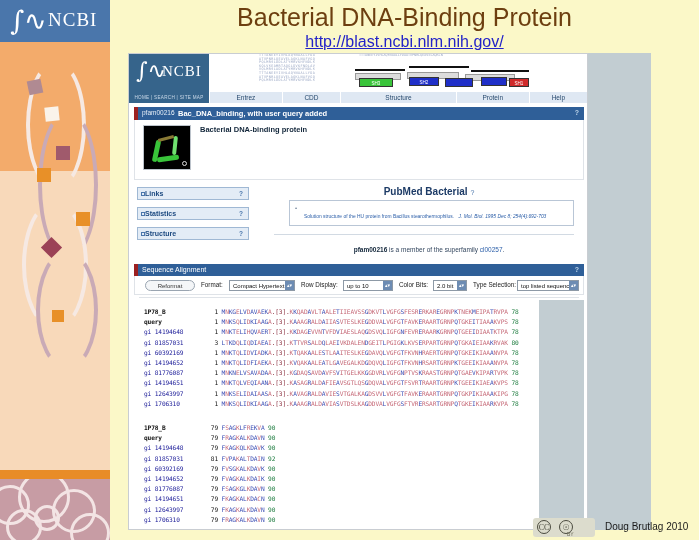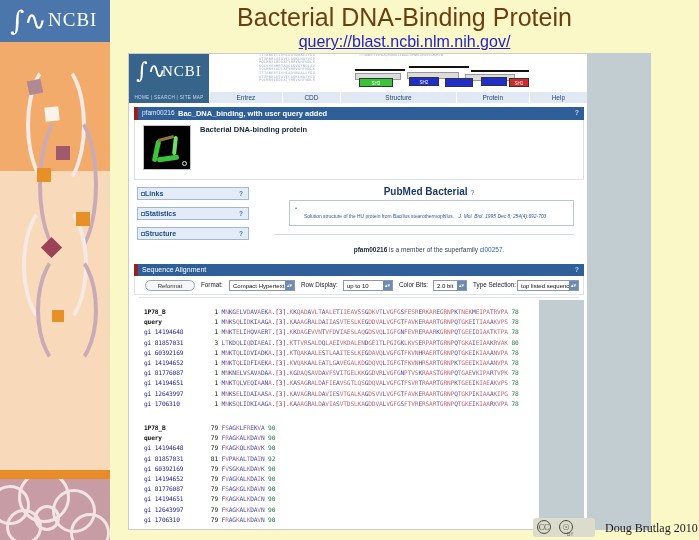--- a/index.html
+++ b/index.html
@@ -110,21 +110,21 @@
   .aln-row .num { display:inline-block; width:14px; text-align:right; color:#111; }
   .aln-row .endnum { color:#1a7a3c; }
   .b { color:#3b4fb5; }
   .r { color:#c66a78; }
   .d { color:#8a2f3f; }
 
   
   #cc { position:absolute; left:533px; top:518px; width:62px; height:19px; background:#dcdccd; border-radius:3px; display:flex; }
   #cc .circ { width:14px; height:14px; border:1.5px solid #4b4b3f; border-radius:50%; margin:2px 4px; font-size:8px; text-align:center; line-height:14px; color:#4b4b3f; font-family:"Liberation Serif", serif; }
   #cc .by { position:absolute; left:34px; bottom:0px; font-size:5px; color:#6a6a58; }
-  #credit { position:absolute; left:605px; top:521px; font-size:12px; color:#1a1a1a;font-family:Liberation Serif, serif; }
+  #credit { position:absolute; left:605px; top:521px; font-size:10px; color:#1a1a1a; }
 </style>
 </head>
 <body>
 
 <div id="sidebar">
   <div id="sb-ncbi-band">
     <div id="sb-ncbi-logo">∫∿</div>
     <div id="sb-ncbi-text">NCBI</div>
   </div>
   <div id="sb-orange"></div>
@@ -148,21 +148,21 @@
     <div class="swirl" style="left:-10px; top:6px; width:40px; height:40px;"></div>
     <div class="swirl" style="left:18px;  top:-8px; width:52px; height:52px;"></div>
     <div class="swirl" style="left:52px;  top:10px; width:44px; height:44px;"></div>
     <div class="swirl" style="left:6px;   top:30px; width:36px; height:36px;"></div>
     <div class="swirl" style="left:70px;  top:34px; width:40px; height:40px;"></div>
     <div class="swirl" style="left:34px;  top:26px; width:26px; height:26px;"></div>
   </div>
 </div>
 
 <div id="slide-title">Bacterial DNA-Binding Protein</div>
-<div id="slide-url">query://blast.ncbi.nlm.nih.gov/</div>
+<div id="slide-url">http://blast.ncbi.nlm.nih.gov/</div>
 
 <div id="shot-right"></div>
 <div id="shot">
 
   <div id="ncbi-bar">
     <div id="ncbi-blue">
       <span class="glyph">∫∿</span>
       <span class="word">NCBI</span>
     </div>
 

